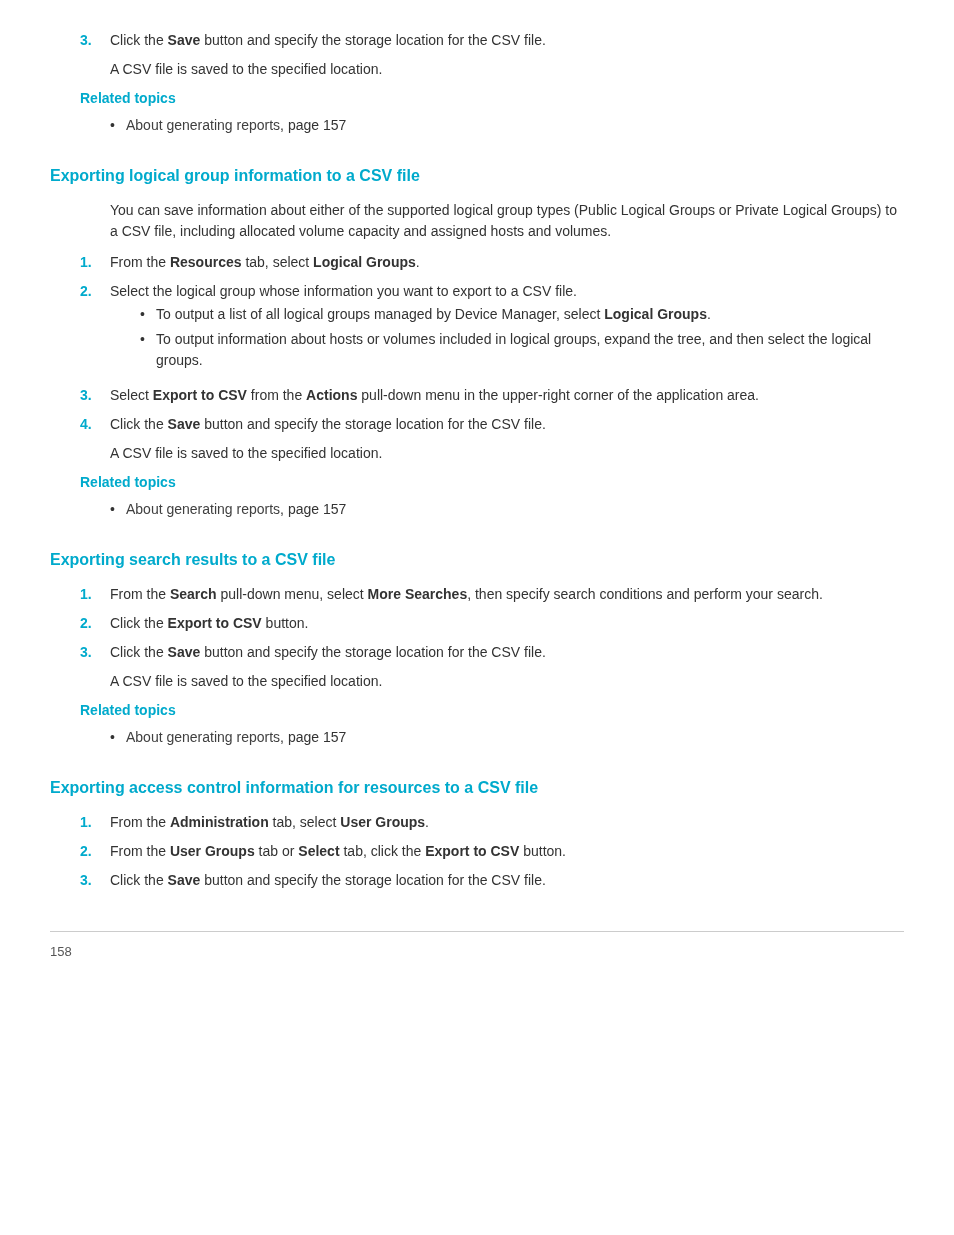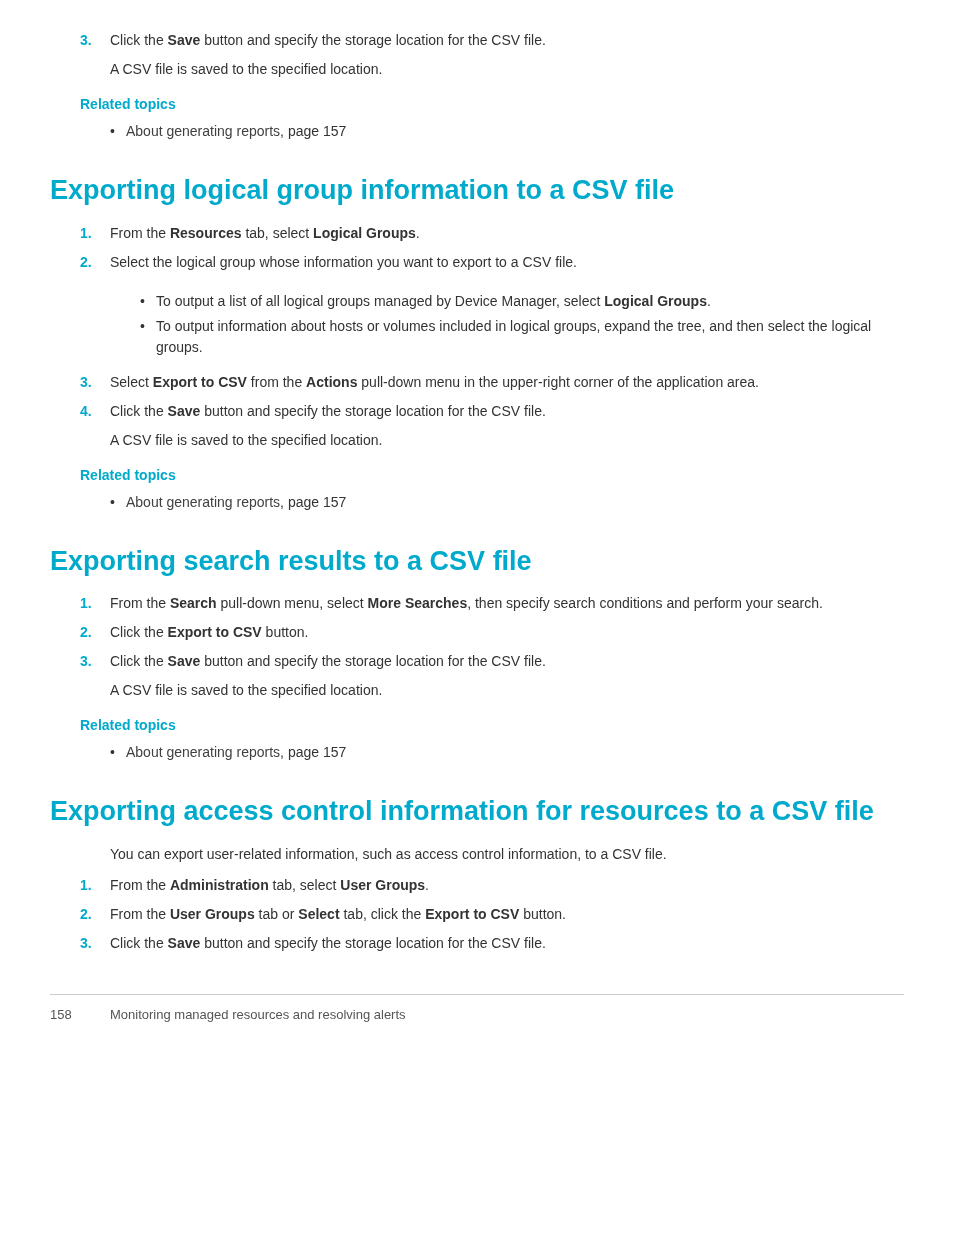--- a/index.html
+++ b/index.html
@@ -32,21 +32,21 @@
     }
     .step-text {
       flex: 1;
     }
     .step-text b {
       font-weight: bold;
     }
     .sub-list {
       list-style: none;
       padding-left: 30px;
-      margin-top: 18px;
+      margin-top: 2px;
       margin-bottom: 6px;
     }
     .sub-list li {
       position: relative;
       padding-left: 16px;
       margin-bottom: 4px;
     }
     .sub-list li::before {
       content: "•";
       position: absolute;
@@ -55,21 +55,21 @@
     }
     .result-text {
       padding-left: 60px;
       margin-top: 8px;
       margin-bottom: 8px;
     }
     .related-topics-heading {
       color: #00aacc;
       font-size: 14px;
       font-weight: bold;
-      margin-top: 14px;
+      margin-top: 8px;
       margin-bottom: 6px;
       padding-left: 30px;
     }
     .related-list {
       list-style: none;
       padding-left: 60px;
       margin-bottom: 20px;
     }
     .related-list li {
       position: relative;
@@ -81,37 +81,38 @@
       position: absolute;
       left: 0;
       color: #333;
     }
     .related-list a {
       color: #404040;
       text-decoration: none;
     }
     .section-heading {
       color: #00aacc;
-      font-size: 27px;
+      font-size: 16px;
       font-weight: bold;
       margin-top: 28px;
       margin-bottom: 12px;
     }
     .section-intro {
       padding-left: 60px;
       margin-bottom: 10px;
     }
     .footer-bar {
       border-top: 1px solid #ccc;
       margin-top: 40px;
       padding-top: 10px;
       font-size: 13px;
       color: #555;
       display: flex;
       gap: 20px;
+      flex-direction: column;
     }
     .footer-page {
       min-width: 40px;
     }
   </style>
 </head>
 <body>
 
 <div class="page-content">
 
@@ -126,20 +127,23 @@
     <div class="related-topics-heading">Related topics</div>
     <ul class="related-list">
       <li>
         <a href="#">About generating reports</a>, page 157
       </li>
     </ul>
   </div>
 
   <div>
     <h2 class="section-heading">Exporting logical group information to a CSV file</h2>
+    <div class="section-intro">
+      You can save information about either of the supported logical group types (Public Logical Groups or Private Logical Groups) to a CSV file, including allocated volume capacity and assigned hosts and volumes.
+    </div>
 
     <div class="step-item">
       <span class="step-num">1.</span>
       <span class="step-text">
         From the <b>Resources</b> tab, select <b>Logical Groups</b>.
       </span>
     </div>
 
     <div class="step-item">
       <span class="step-num">2.</span>
@@ -203,23 +207,20 @@
     <div class="related-topics-heading">Related topics</div>
     <ul class="related-list">
       <li>
         <a href="#">About generating reports</a>, page 157
       </li>
     </ul>
   </div>
 
   <div>
     <h2 class="section-heading">Exporting access control information for resources to a CSV file</h2>
-    <div class="section-intro">
-      You can export user-related information, such as access control information, to a CSV file.
-    </div>
 
     <div class="step-item">
       <span class="step-num">1.</span>
       <span class="step-text">
         From the <b>Administration</b> tab, select <b>User Groups</b>.
       </span>
     </div>
 
     <div class="step-item">
       <span class="step-num">2.</span>
@@ -231,16 +232,15 @@
     <div class="step-item">
       <span class="step-num">3.</span>
       <span class="step-text">
         Click the <b>Save</b> button and specify the storage location for the CSV file.
       </span>
     </div>
   </div>
 
   <div class="footer-bar">
     <span class="footer-page">158</span>
-    <span>Monitoring managed resources and resolving alerts</span>
   </div>
 
 </div>
 
 </body></html>

